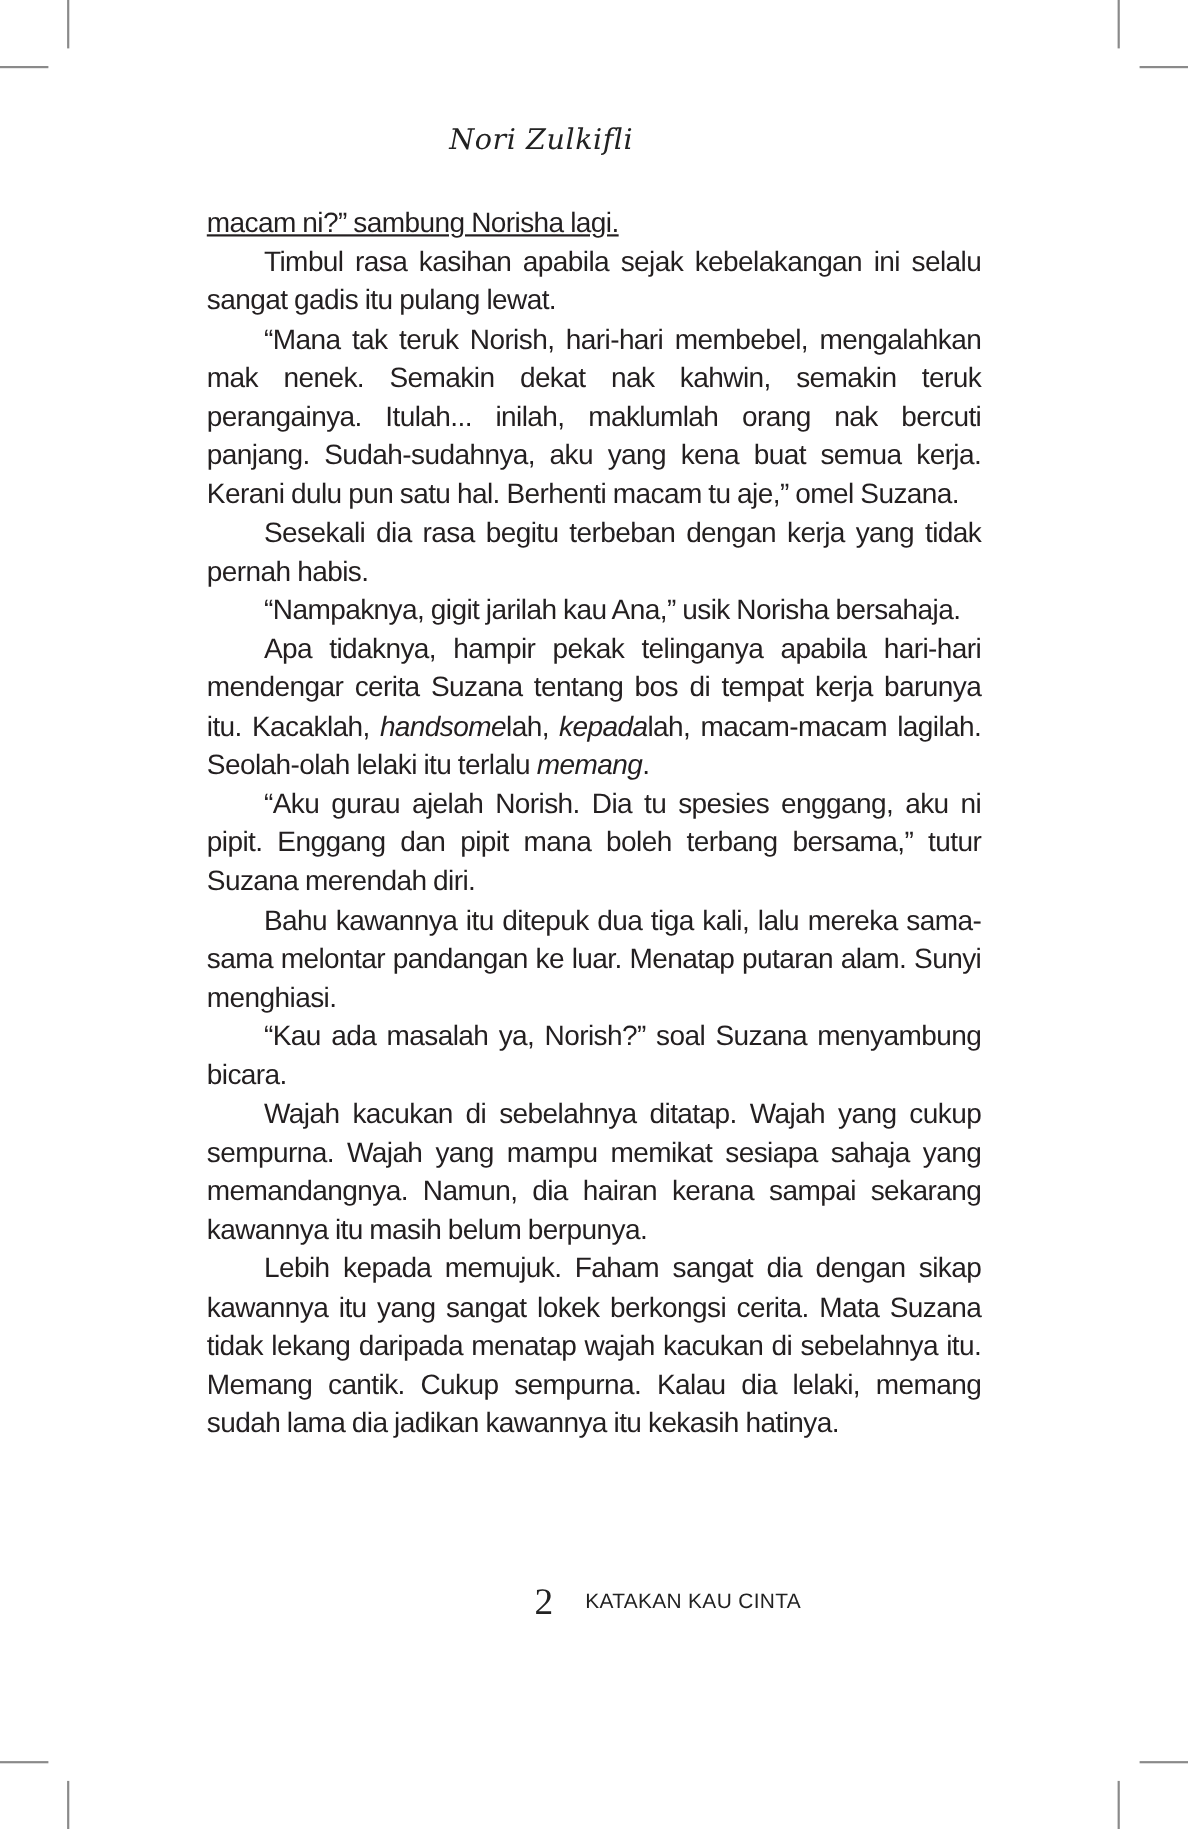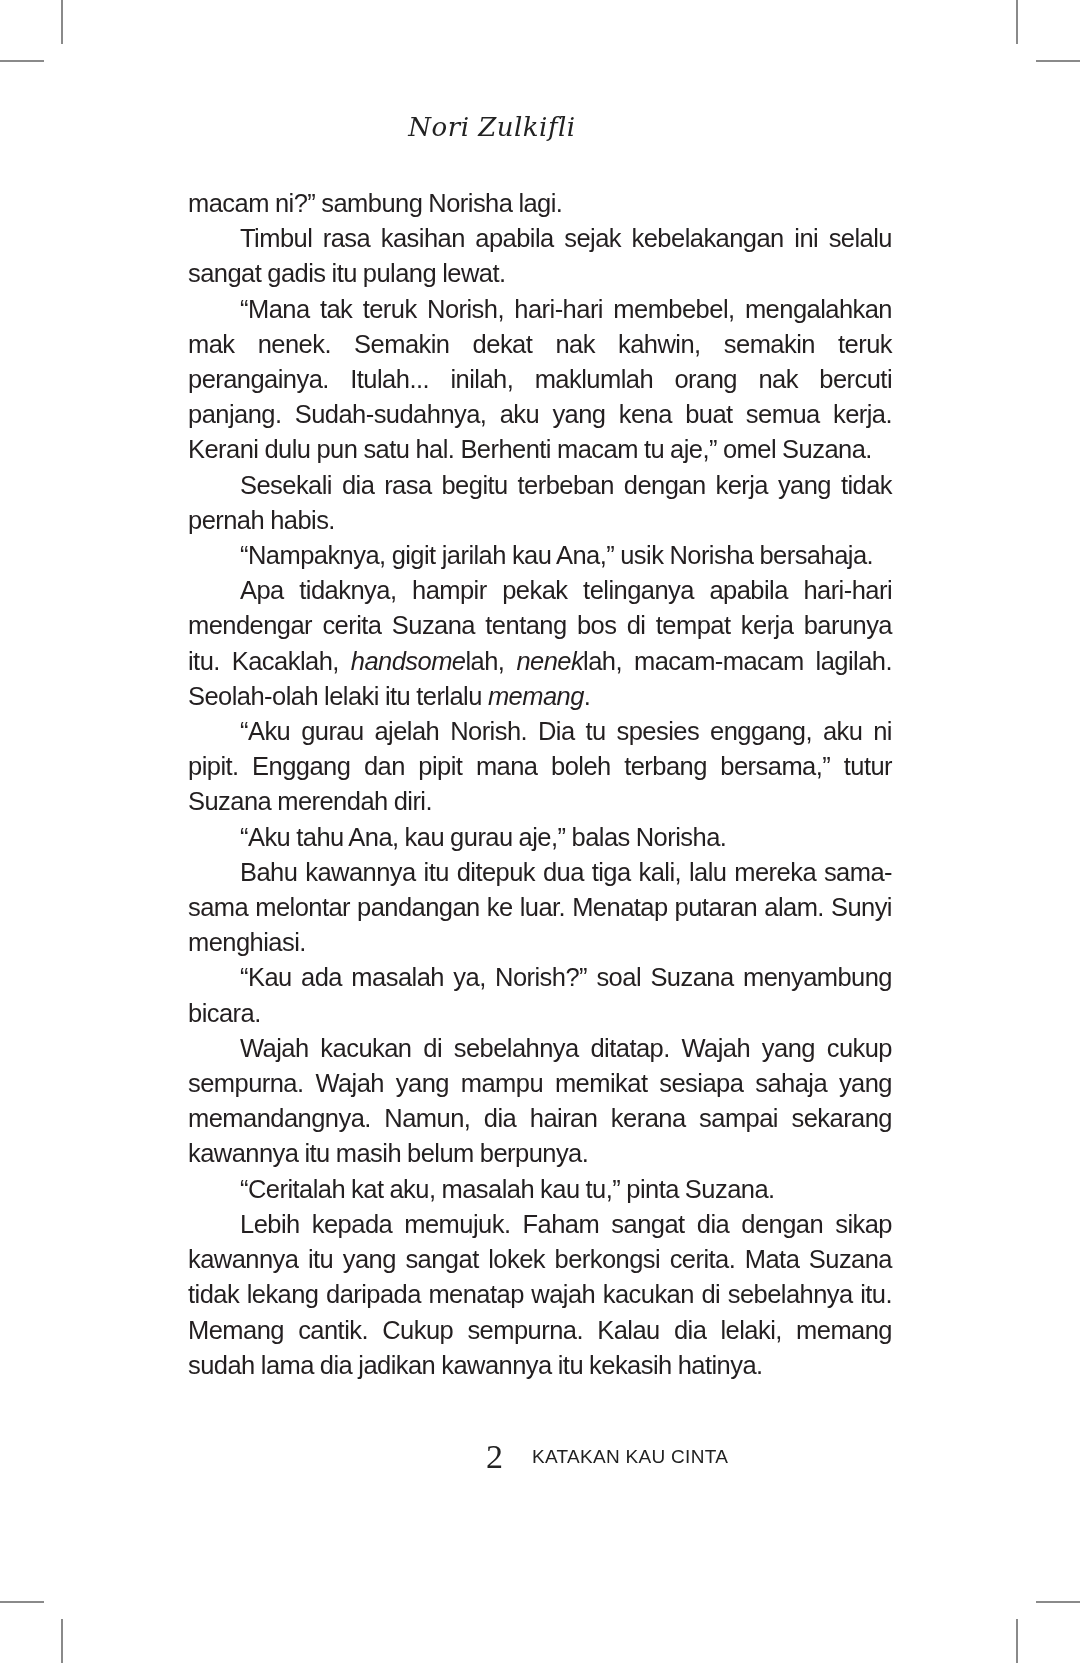--- a/index.html
+++ b/index.html
@@ -46,20 +46,21 @@
     word-spacing: -0.5px;
   }
   .text-block p {
     margin: 0;
     text-align: justify;
     text-indent: 52px;
     hyphens: manual;
   }
   .text-block p.no-indent {
     text-indent: 0;
+    text-decoration: underline;
   }
   .text-block em {
     font-style: italic;
   }
 
   .folio {
     position: absolute;
     top: 1437px;
     left: 0;
     width: 1080px;
@@ -97,26 +98,24 @@
 <div class="crop v" style="left:1016px; top:1619px;"></div>
 
 <div class="running-head">Nori Zulkifli</div>
 
 <div class="text-block" id="text-block">
     <p class="no-indent"><span>macam ni?” sambung Norisha lagi.</span></p>
     <p><span>Timbul rasa kasihan apabila sejak kebelakangan ini selalu sangat gadis itu pulang lewat.</span></p>
     <p><span>“Mana tak teruk Norish, hari-hari membebel, mengalahkan mak nenek. Semakin dekat nak kahwin, semakin teruk perangainya. Itulah... inilah, maklumlah orang nak bercuti panjang. Sudah-sudahnya, aku yang kena buat semua kerja. Kerani dulu pun satu hal. Berhenti macam tu aje,” omel Suzana.</span></p>
     <p><span>Sesekali dia rasa begitu terbeban dengan kerja yang tidak pernah habis.</span></p>
     <p><span>“Nampaknya, gigit jarilah kau Ana,” usik Norisha bersahaja.</span></p>
-    <p><span>Apa tidaknya, hampir pekak telinganya apabila hari-hari mendengar cerita Suzana tentang bos di tempat kerja barunya itu. Kacaklah, </span><em>handsome</em><span>lah, </span><em>nenek</em><span>lah, macam-macam lagilah. Seolah-olah lelaki itu terlalu </span><em>memang</em><span>.</span></p>
+    <p><span>Apa tidaknya, hampir pekak telinganya apabila hari-hari mendengar cerita Suzana tentang bos di tempat kerja barunya itu. Kacaklah, </span><em>handsome</em><span>lah, </span><em>kepada</em><span>lah, macam-macam lagilah. Seolah-olah lelaki itu terlalu </span><em>memang</em><span>.</span></p>
     <p><span>“Aku gurau ajelah Norish. Dia tu spesies enggang, aku ni pipit. Enggang dan pipit mana boleh terbang bersama,” tutur Suzana merendah diri.</span></p>
-    <p><span>“Aku tahu Ana, kau gurau aje,” balas Norisha.</span></p>
     <p><span>Bahu kawannya itu ditepuk dua tiga kali, lalu mereka sama-sama melontar pandangan ke luar. Menatap putaran alam. Sunyi menghiasi.</span></p>
     <p><span>“Kau ada masalah ya, Norish?” soal Suzana menyambung bicara.</span></p>
     <p><span>Wajah kacukan di sebelahnya ditatap. Wajah yang cukup sempurna. Wajah yang mampu memikat sesiapa sahaja yang memandangnya. Namun, dia hairan kerana sampai sekarang kawannya itu masih belum berpunya.</span></p>
-    <p><span>“Ceritalah kat aku, masalah kau tu,” pinta Suzana.</span></p>
     <p><span>Lebih kepada memujuk. Faham sangat dia dengan sikap kawannya itu yang sangat lokek berkongsi cerita. Mata Suzana tidak lekang daripada menatap wajah kacukan di sebelahnya itu. Memang cantik. Cukup sempurna. Kalau dia lelaki, memang sudah lama dia jadikan kawannya itu kekasih hatinya.</span></p>
   </div>
 
 <div class="folio">
   <span class="page-number">2</span>
   <span class="book-title">KATAKAN KAU CINTA</span>
 </div>
 
 </body></html>

